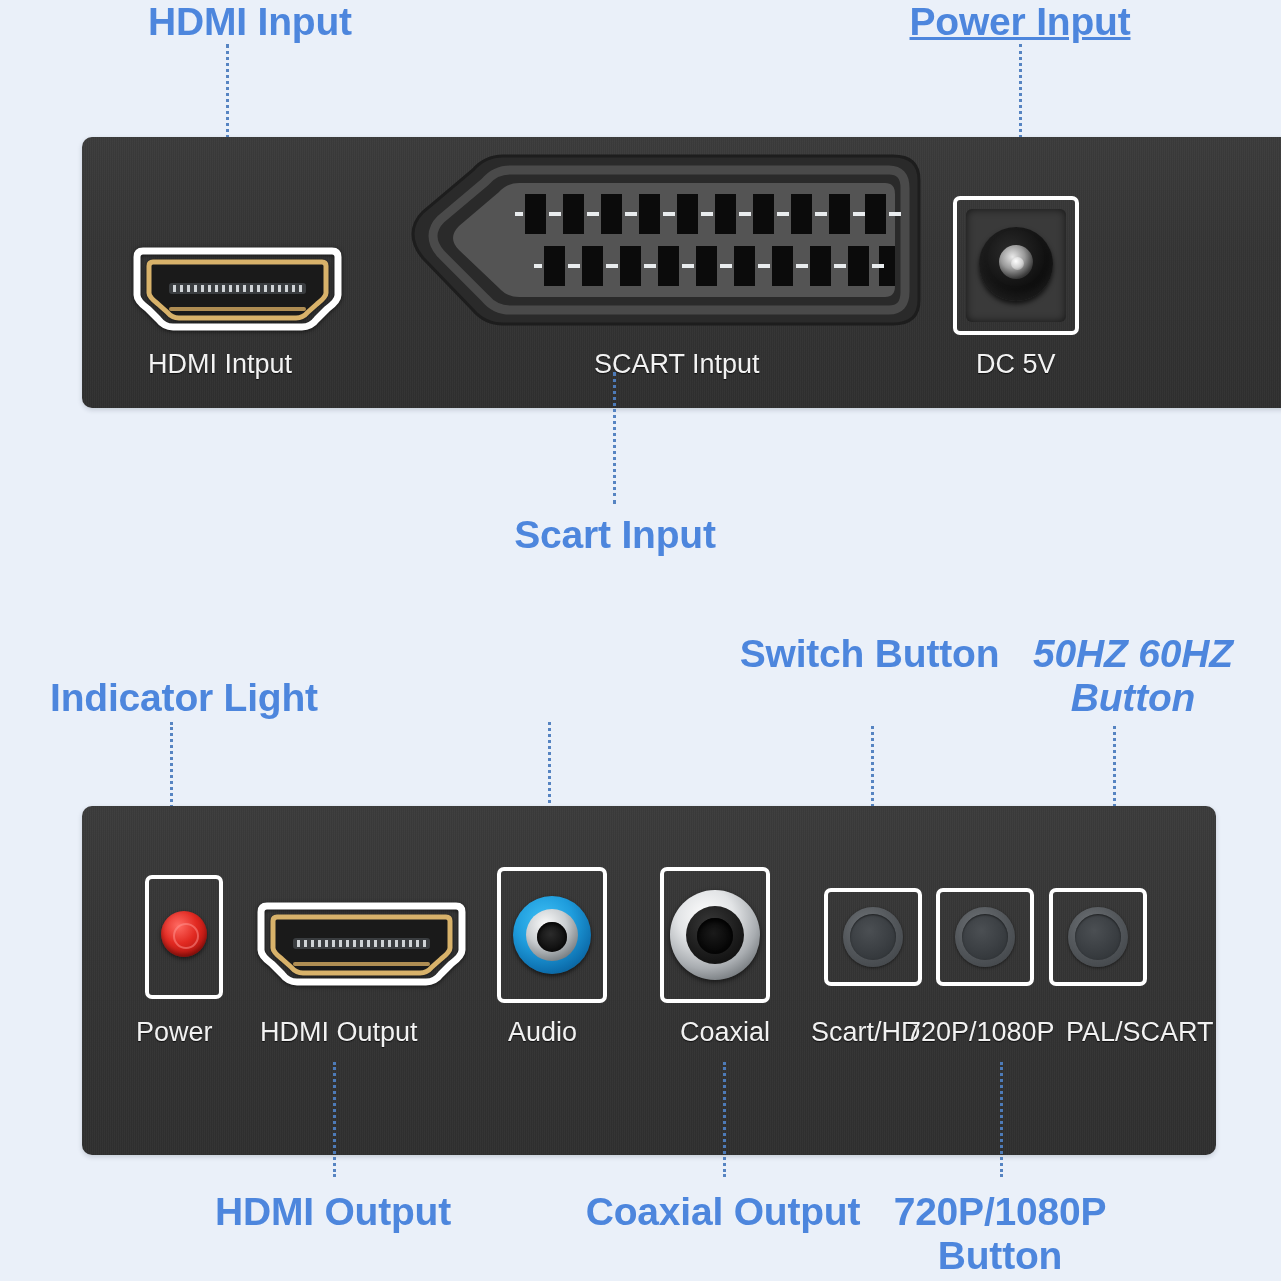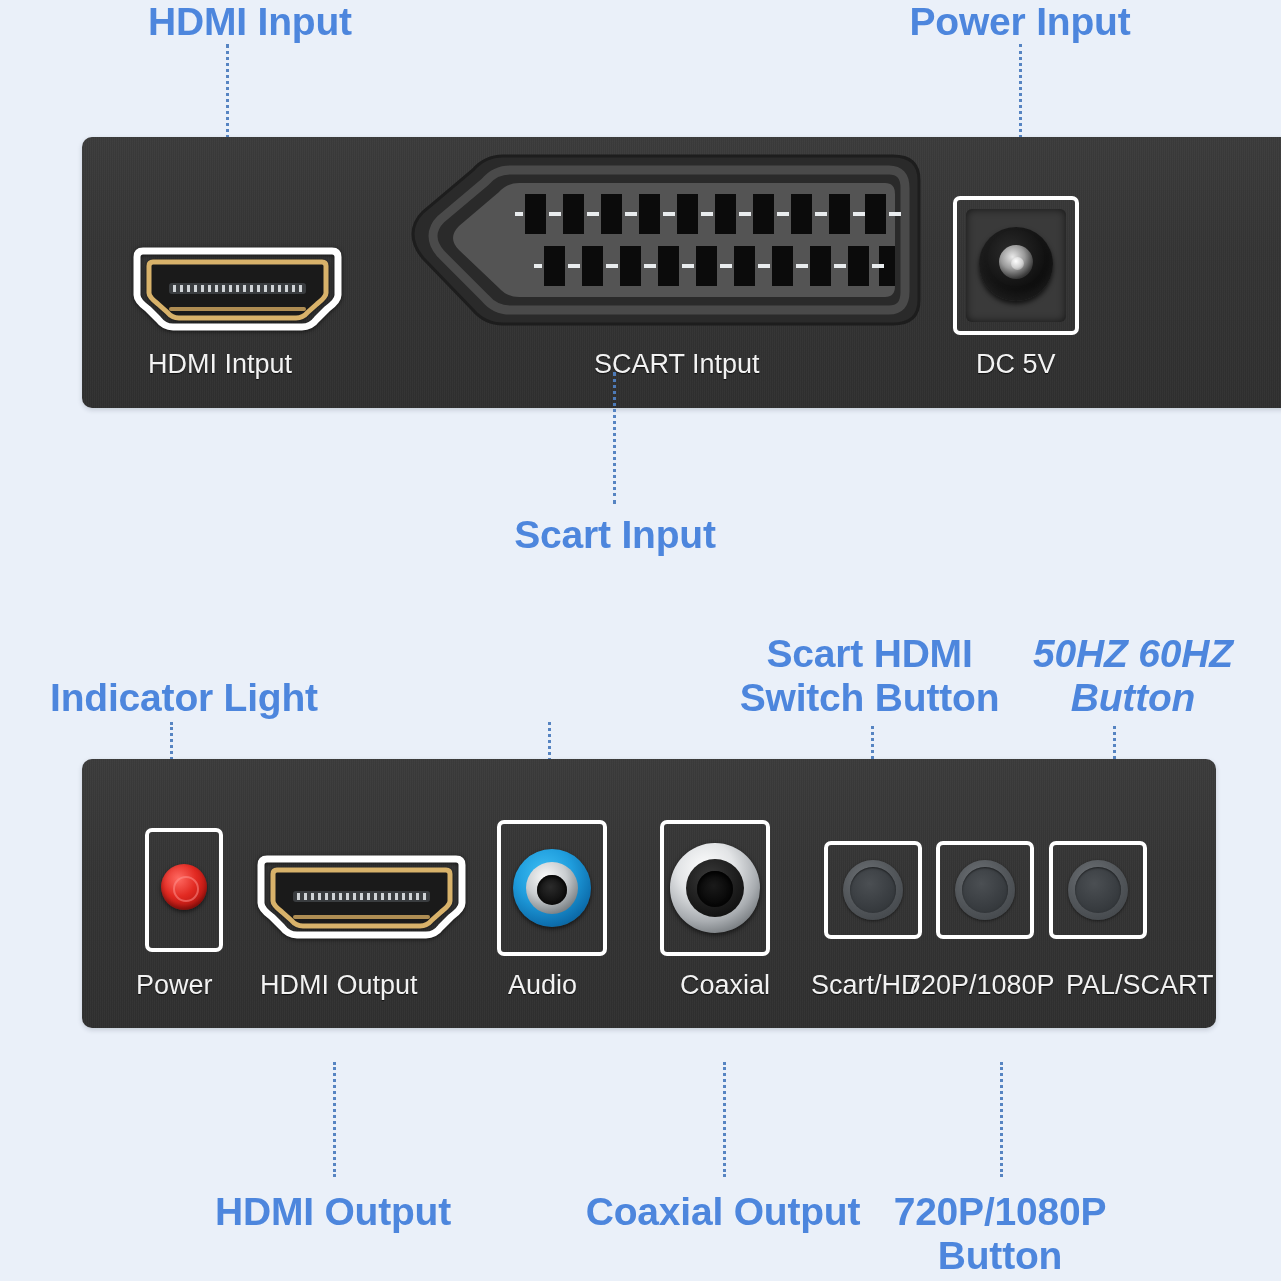--- a/index.html
+++ b/index.html
@@ -173,21 +173,21 @@
 </style>
 </head>
 <body>
 
 <div class="stage">
 
   <div class="callout" style="left:100px;top:0px;width:300px;">
     <span>HDMI Input</span>
   </div>
 
-  <div class="callout" style="left:870px;top:0px;width:300px;">
+  <div class="callout" style="left:870px;top:0px;width:300px;text-decoration:underline;">
     <span>Power Input</span>
   </div>
 
   <div class="leader" style="left:226px;top:44px;height:222px;"></div>
   <div class="leader" style="left:1019px;top:44px;height:160px;"></div>
 
   <div class="panel" style="left:82px;top:137px;width:1240px;height:271px;">
 
     <div class="hdmi" style="left:49px;top:110px;width:213px;height:88px;">
       <svg width="213" height="88" viewBox="0 0 213 88">
@@ -301,34 +301,33 @@
 
   <div class="leader" style="left:613px;top:372px;height:132px;"></div>
   <div class="callout" style="left:465px;top:513px;width:300px;">
     <span>Scart Input</span>
   </div>
 
   <div class="callout" style="left:34px;top:676px;width:300px;">
     <span>Indicator Light</span>
   </div>
   <div class="callout" style="left:737px;top:632px;width:265px;">
-    <span>Scart HDMI</span>
     <span>Switch Button</span>
   </div>
   <div class="callout" style="left:1008px;top:632px;width:250px;font-style:italic;">
     <span>50HZ 60HZ</span>
     <span>Button</span>
   </div>
 
   <div class="leader" style="left:170px;top:722px;height:175px;"></div>
   <div class="leader" style="left:548px;top:722px;height:165px;"></div>
   <div class="leader" style="left:871px;top:726px;height:195px;"></div>
   <div class="leader" style="left:1113px;top:726px;height:195px;"></div>
 
-  <div class="panel" style="left:82px;top:759px;width:1134px;height:269px;">
+  <div class="panel" style="left:82px;top:806px;width:1134px;height:349px;">
 
     <div class="frame" style="left:63px;top:69px;width:78px;height:124px;">
       <div class="led"></div>
     </div>
     <div class="silk" style="left:54px;top:211px;">Power</div>
 
     <div class="hdmi" style="left:173px;top:96px;width:213px;height:88px;">
       <svg width="213" height="88" viewBox="0 0 213 88">
         <path d="M6 10 Q6 4 12 4 L201 4 Q207 4 207 10 L207 48 Q207 54 196 62 L186 72 Q180 80 171 80 L42 80 Q33 80 27 72 L17 62 Q6 54 6 48 Z" fill="none" stroke="#ffffff" stroke-width="7" stroke-linejoin="round"></path>
         <path d="M18 19 Q18 15 22 15 L191 15 Q195 15 195 19 L195 46 Q195 50 186 57 L177 65 Q172 71 165 71 L48 71 Q41 71 36 65 L27 57 Q18 50 18 46 Z" fill="#1a1a1a" stroke="#d8b26a" stroke-width="5" stroke-linejoin="round"></path>

